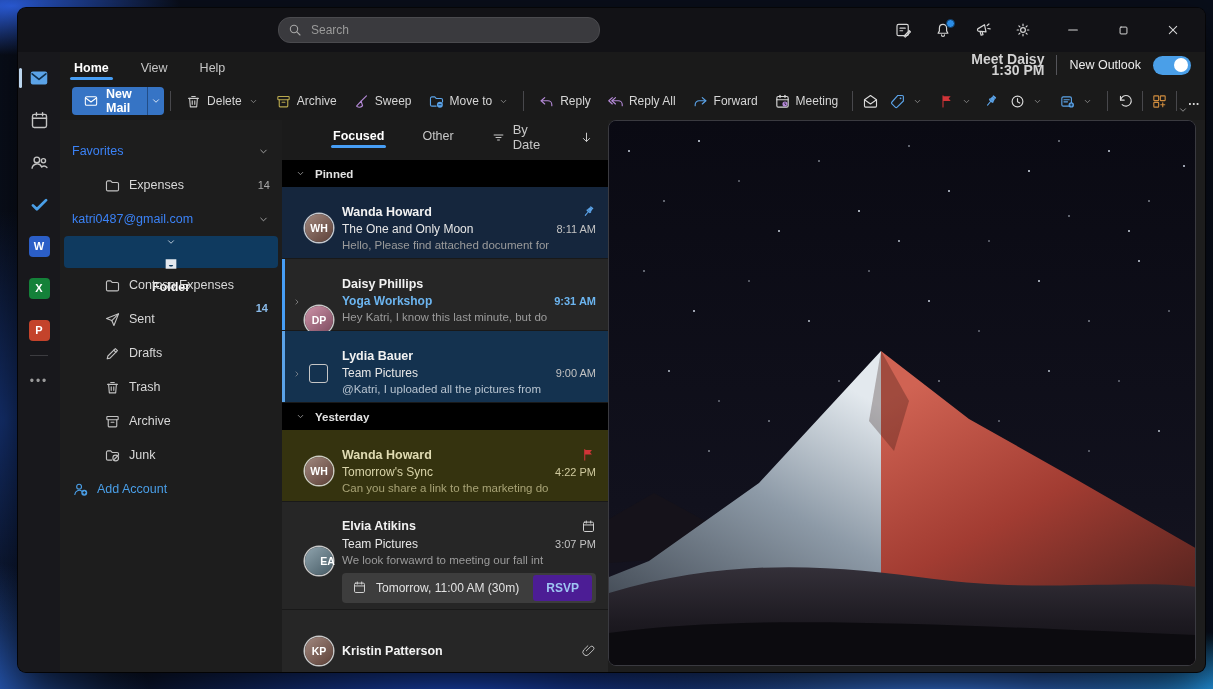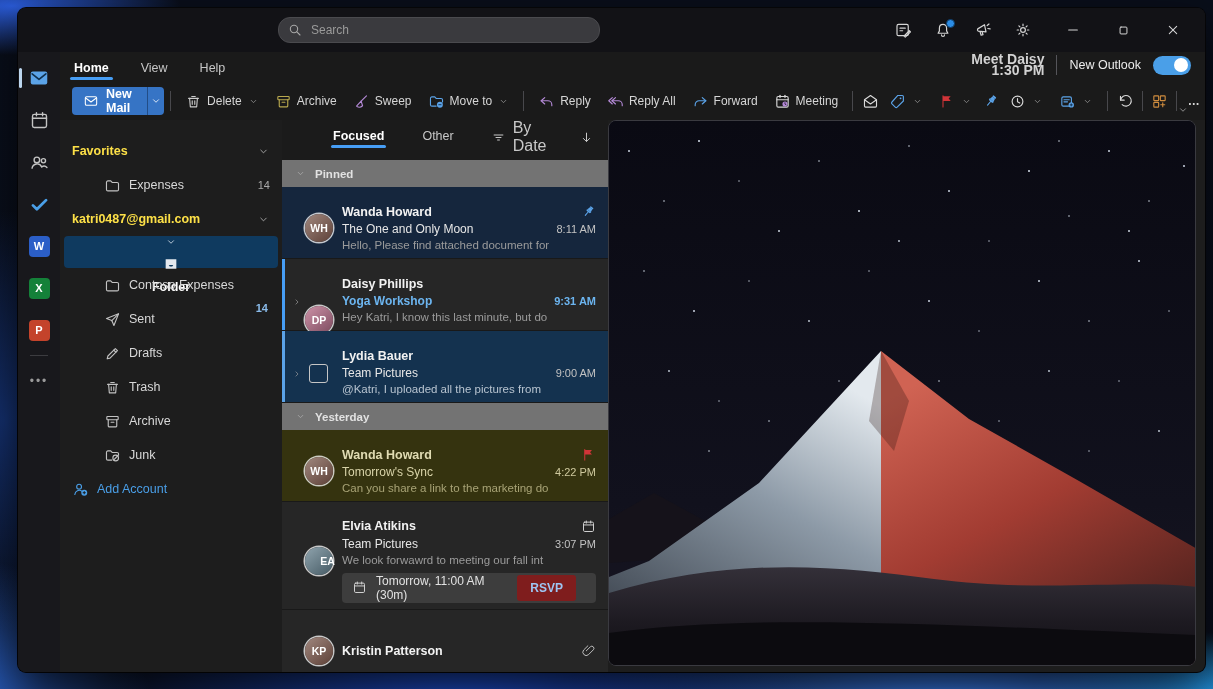--- a/index.html
+++ b/index.html
@@ -67,40 +67,40 @@
   .rail-item { width:26px; height:26px; display:flex; align-items:center; justify-content:center; position:relative; color:#c4c4c4; }
   .rail-ind { position:absolute; left:-7px; top:3px; width:3px; height:20px; border-radius:2px; background:#bcd6ef; }
   .tile { width:21px; height:21px; border-radius:4px; display:flex; align-items:center; justify-content:center; color:#fff; font-size:11px; font-weight:700; }
   .tile.word{background:#2b5ec7}.tile.excel{background:#148139}.tile.ppt{background:#c4432b}
   .rail-div { width:18px; height:1px; background:#3c3c40; margin:-4px 0; }
   .rail-dots { color:#9a9a9a; letter-spacing:2px; font-size:12px; }
 
   
   .folders { position:absolute; left:42px; top:112px; width:222px; bottom:0; background:#1d1d1d; padding-top:14px; font-size:12.5px; color:#d8d8d8; }
   .f-row { height:34px; display:flex; align-items:center; padding:0 12px; gap:8px; }
-  .f-head { font-weight:700; color:#fde047; }
+  .f-head { font-weight:400; color:#3b82f6; }
   .f-head .lbl { flex:1; }
   .f-sub { padding-left:44px; }
   .f-sub .cnt, .f-sel .cnt { margin-left:auto; font-size:11px; color:#a9a9a9; }
   .f-sel { background:#0f3a5f; border-radius:4px; margin:0 4px; padding:0 10px; height:32px; font-weight:700; color:#fff;flex-direction:column; }
   .f-sel .cnt { color:#8abbea; }
   .f-icon { color:#c2c2c2; display:flex; }
   .f-chev { color:#b2b2b2; display:flex; }
   .add-acct { color:#4a9fe8; gap:8px; font-weight:400; }
 
   
   .mlist { position:absolute; left:264px; top:112px; width:326px; bottom:0; background:#1b1b1b; overflow:hidden; }
   .ml-tabs { display:flex; align-items:center; height:34px; padding:0 14px 0 50px; gap:36px; font-size:12.5px; color:#c8c8c8; }
   .ml-tab { position:relative; padding:5px 1px 8px; }
   .ml-tab.active { color:#fff; font-weight:700; }
   .ml-tab.active::after { content:""; position:absolute; left:-1px; right:-1px; bottom:3px; height:3px; border-radius:2px; background:#479ef5; }
-  .ml-sort { margin-left:auto; display:flex; align-items:center; gap:7px; color:#c8c8c8; font-size:16px; }
+  .ml-sort { margin-left:auto; display:flex; align-items:center; gap:7px; color:#c8c8c8; font-size:13px; }
   .ml-sort .gap { width:8px; }
   .ml-gap { height:6px; }
-  .sec { height:27px; display:flex; align-items:center; gap:9px; padding-left:13px; font-size:11.5px; font-weight:700; color:#e2e2e2; background:#737373;text-align:center; }
+  .sec { height:27px; display:flex; align-items:center; gap:9px; padding-left:13px; font-size:11.5px; font-weight:700; color:#e2e2e2; background:#000000;text-align:center; }
   .sec .f-chev { color:#aeaeae; }
 
   .row { position:relative; display:flex; height:72px; background:#262626; border-bottom:1px solid #191919; padding:10px 12px 0 6px;align-items:center; }
   .gutter { width:17px; flex:none; display:flex; justify-content:center; padding-top:5px; color:#a2a2a2; }
   .avatar { width:28px; height:28px; flex:none; border-radius:50%; display:flex; align-items:center; justify-content:center;
     color:#fff; font-size:10.5px; font-weight:700; margin:1px 9px 0 0; background:linear-gradient(140deg,#a1887f,#5d4037); box-shadow:0 0 0 1.5px rgba(255,255,255,.75); }
   .avatar.v2 { background:linear-gradient(140deg,#ce93a8,#7b4a5e);margin-top:40px; }
   .avatar.v3 { background:linear-gradient(140deg,#90a4ae,#455a64);padding-left:17px; }
   .cbox { width:19px; height:19px; flex:none; border:1.6px solid #c6c6c6; border-radius:3px; margin:4px 14px 0 4px; background:transparent; }
   .mbody { flex:1; min-width:0; }
@@ -117,21 +117,21 @@
   .row.unread .subject, .row.unread .mtime { color:#6cb5f0; font-weight:700; }
   .row.selected { background:#14324f; }
   .row.selected .ubar { background:#5ba3e8; }
   .row.flagged { background:#35330f; }
   .row.flagged .sender { color:#e0dbb2; }
   .row.flagged .subject { color:#d8d3a8; }
   .row.flagged .mtime { color:#cfc99e; }
   .row.flagged .preview { color:#a8a376; }
   .row.tall { height:108px; }
   .rsvp { margin-top:7px; height:30px; background:#3d3d3d; border-radius:4px; display:flex; align-items:center; gap:9px; padding:0 2px 0 10px; font-size:12px; color:#e2e2e2; }
-  .rsvp-btn { margin-left:auto; height:26px; padding:0 13px; display:flex; align-items:center; background:#7f1d1d; border-radius:3px; color:#9ec5f2; font-weight:700; font-size:12px; margin-right:18px; }
+  .rsvp-btn { margin-left:auto; height:26px; padding:0 13px; display:flex; align-items:center; background:#4c1d95; border-radius:3px; color:#9ec5f2; font-weight:700; font-size:12px; margin-right:2px; }
   .row.partial { height:72px; }
 
   
   .reading { position:absolute; left:590px; top:112px; width:588px; height:546px; border-radius:8px; overflow:hidden;
     border:1px solid #3a3a40; background:#0b0b14; }
 </style>
 </head>
 <body>
 
 <svg width="0" height="0" style="position:absolute">

